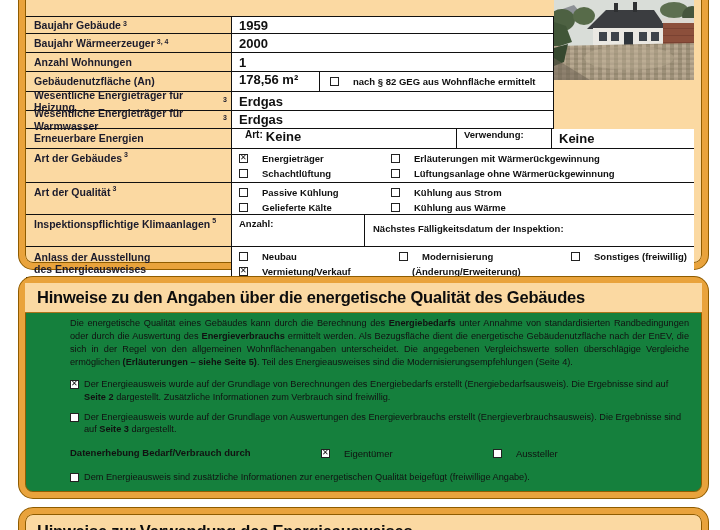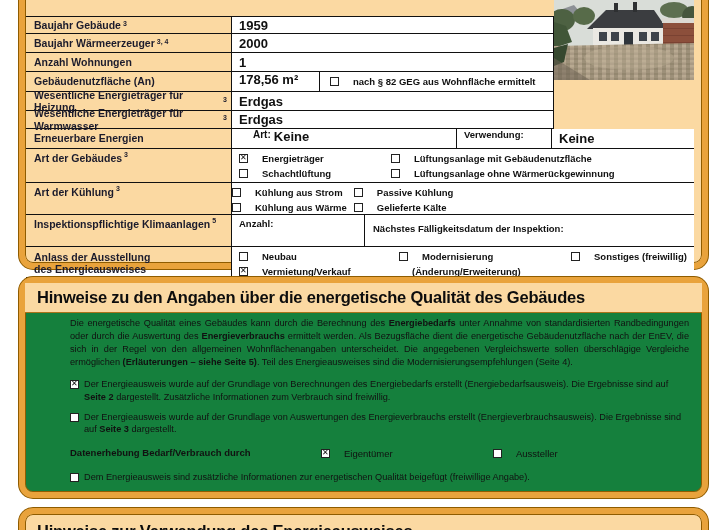--- a/index.html
+++ b/index.html
@@ -170,21 +170,21 @@
       <div class="vcell">
           <span class="bigval">Erdgas</span>
         </div>
     </div>
 
     <div class="prow wide" style="height:20px">
       <div class="lblcell">
           <span>Erneuerbare Energien</span>
         </div>
       <div class="vcell">
-        <div class="subcell" style="width:225px;padding-left:21px">
+        <div class="subcell" style="width:225px;padding-left:13px">
           <span class="smalltxt" style="font-size:10px">Art:</span>
           <span class="bigval" style="padding-left:3px">Keine</span>
         </div>
         <div class="subcell" style="width:95px;padding-left:7px">
           <span class="smalltxt">Verwendung:</span>
         </div>
         <div style="flex:1;display:flex;align-items:center">
           <span class="bigval">Keine</span>
         </div>
       </div>
@@ -202,54 +202,54 @@
               <span>Energieträger</span>
             </div>
           <div class="opt">
               <span class="cb"></span>
               <span>Schachtlüftung</span>
             </div>
         </div>
         <div class="optstack">
           <div class="opt">
               <span class="cb"></span>
-              <span>Lüftungsanlage mit Gebäudenutzfläche</span>
+              <span>Erläuterungen mit Wärmerückgewinnung</span>
             </div>
           <div class="opt">
               <span class="cb"></span>
               <span>Lüftungsanlage ohne Wärmerückgewinnung</span>
             </div>
         </div>
       </div>
     </div>
 
     <div class="prow wide" style="height:32px">
       <div class="lblcell top">
-          <span>Art der Kühlung</span>
+          <span>Art der Qualität</span>
           <sup>3</sup>
         </div>
       <div class="vcell" style="align-items:stretch">
+        <div class="optstack" style="width:152px;padding-left:7px">
+          <div class="opt">
+              <span class="cb"></span>
+              <span>Passive Kühlung</span>
+            </div>
+          <div class="opt">
+              <span class="cb"></span>
+              <span>Gelieferte Kälte</span>
+            </div>
+        </div>
         <div class="optstack">
           <div class="opt">
               <span class="cb"></span>
               <span>Kühlung aus Strom</span>
             </div>
           <div class="opt">
               <span class="cb"></span>
               <span>Kühlung aus Wärme</span>
-            </div>
-        </div>
-        <div class="optstack" style="width:152px;padding-left:7px">
-          <div class="opt">
-              <span class="cb"></span>
-              <span>Passive Kühlung</span>
-            </div>
-          <div class="opt">
-              <span class="cb"></span>
-              <span>Gelieferte Kälte</span>
             </div>
         </div>
       </div>
     </div>
 
     <div class="prow wide" style="height:32px">
       <div class="lblcell top">
           <span>Inspektionspflichtige Klimaanlagen</span>
           <sup>5</sup>
         </div>

